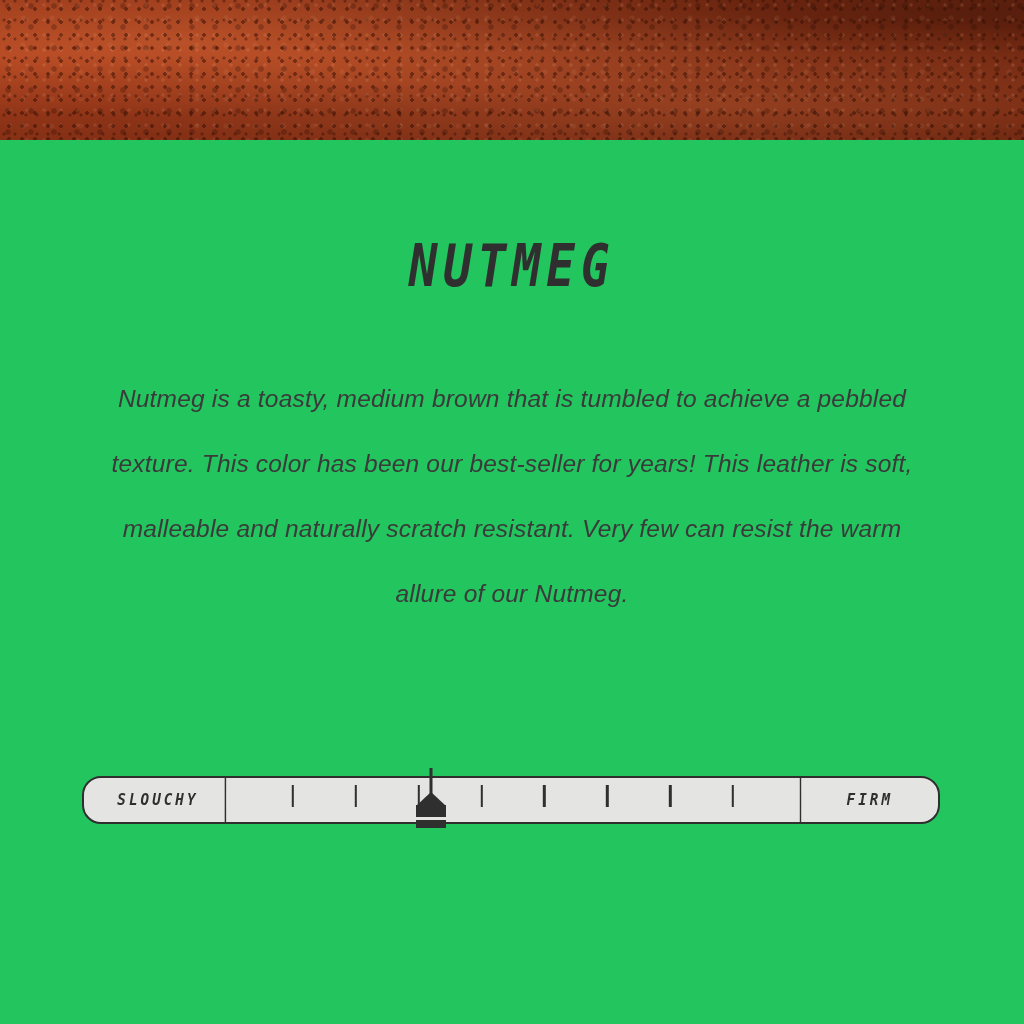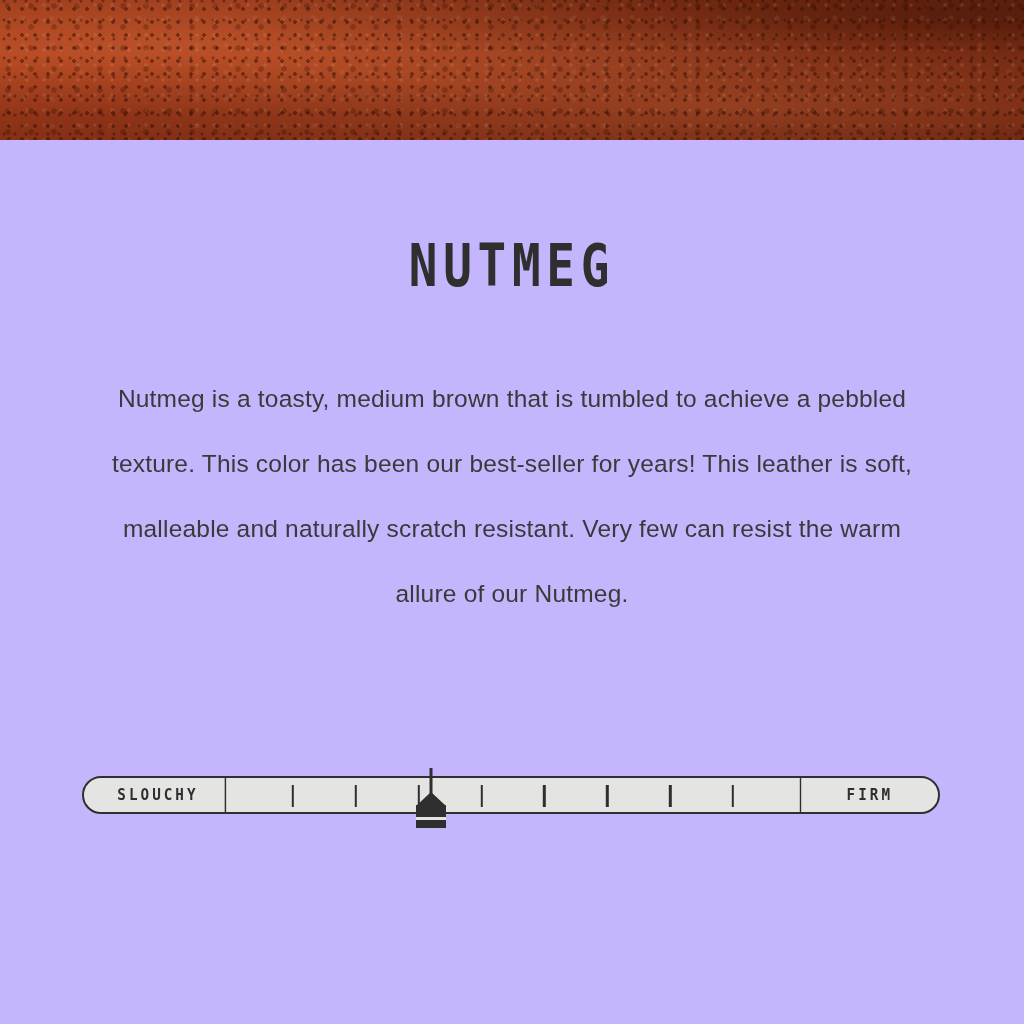--- a/index.html
+++ b/index.html
@@ -10,21 +10,22 @@
     width: 1024px;
     height: 1024px;
     background: #e4e4e3;
     font-family: "Liberation Sans", sans-serif;
     overflow: hidden;
   }
   .page {
     position: relative;
     width: 1024px;
     height: 1024px;
-    background: #c4b5fd;
+    background: #22c55e;
+    font-style: italic;
   }
 
   
   .leather {
     position: absolute;
     top: 0; left: 0;
     width: 1024px;
     height: 140px;
     overflow: hidden;
     background:
@@ -96,21 +97,21 @@
     left: 82px;
     top: 776px;
     width: 858px;
   }
   .scale-row {
     position: relative;
     height: 74px;
   }
   .scale-bar {
     position: relative;
-    height: 38px;
+    height: 48px;
     border: 2.6px solid #2f2f2f;
     border-radius: 19px;
     box-sizing: border-box;
     background: #e4e4e3;
   }
   .cap {
     position: absolute;
     top: 0;
     height: 100%;
     display: flex;

